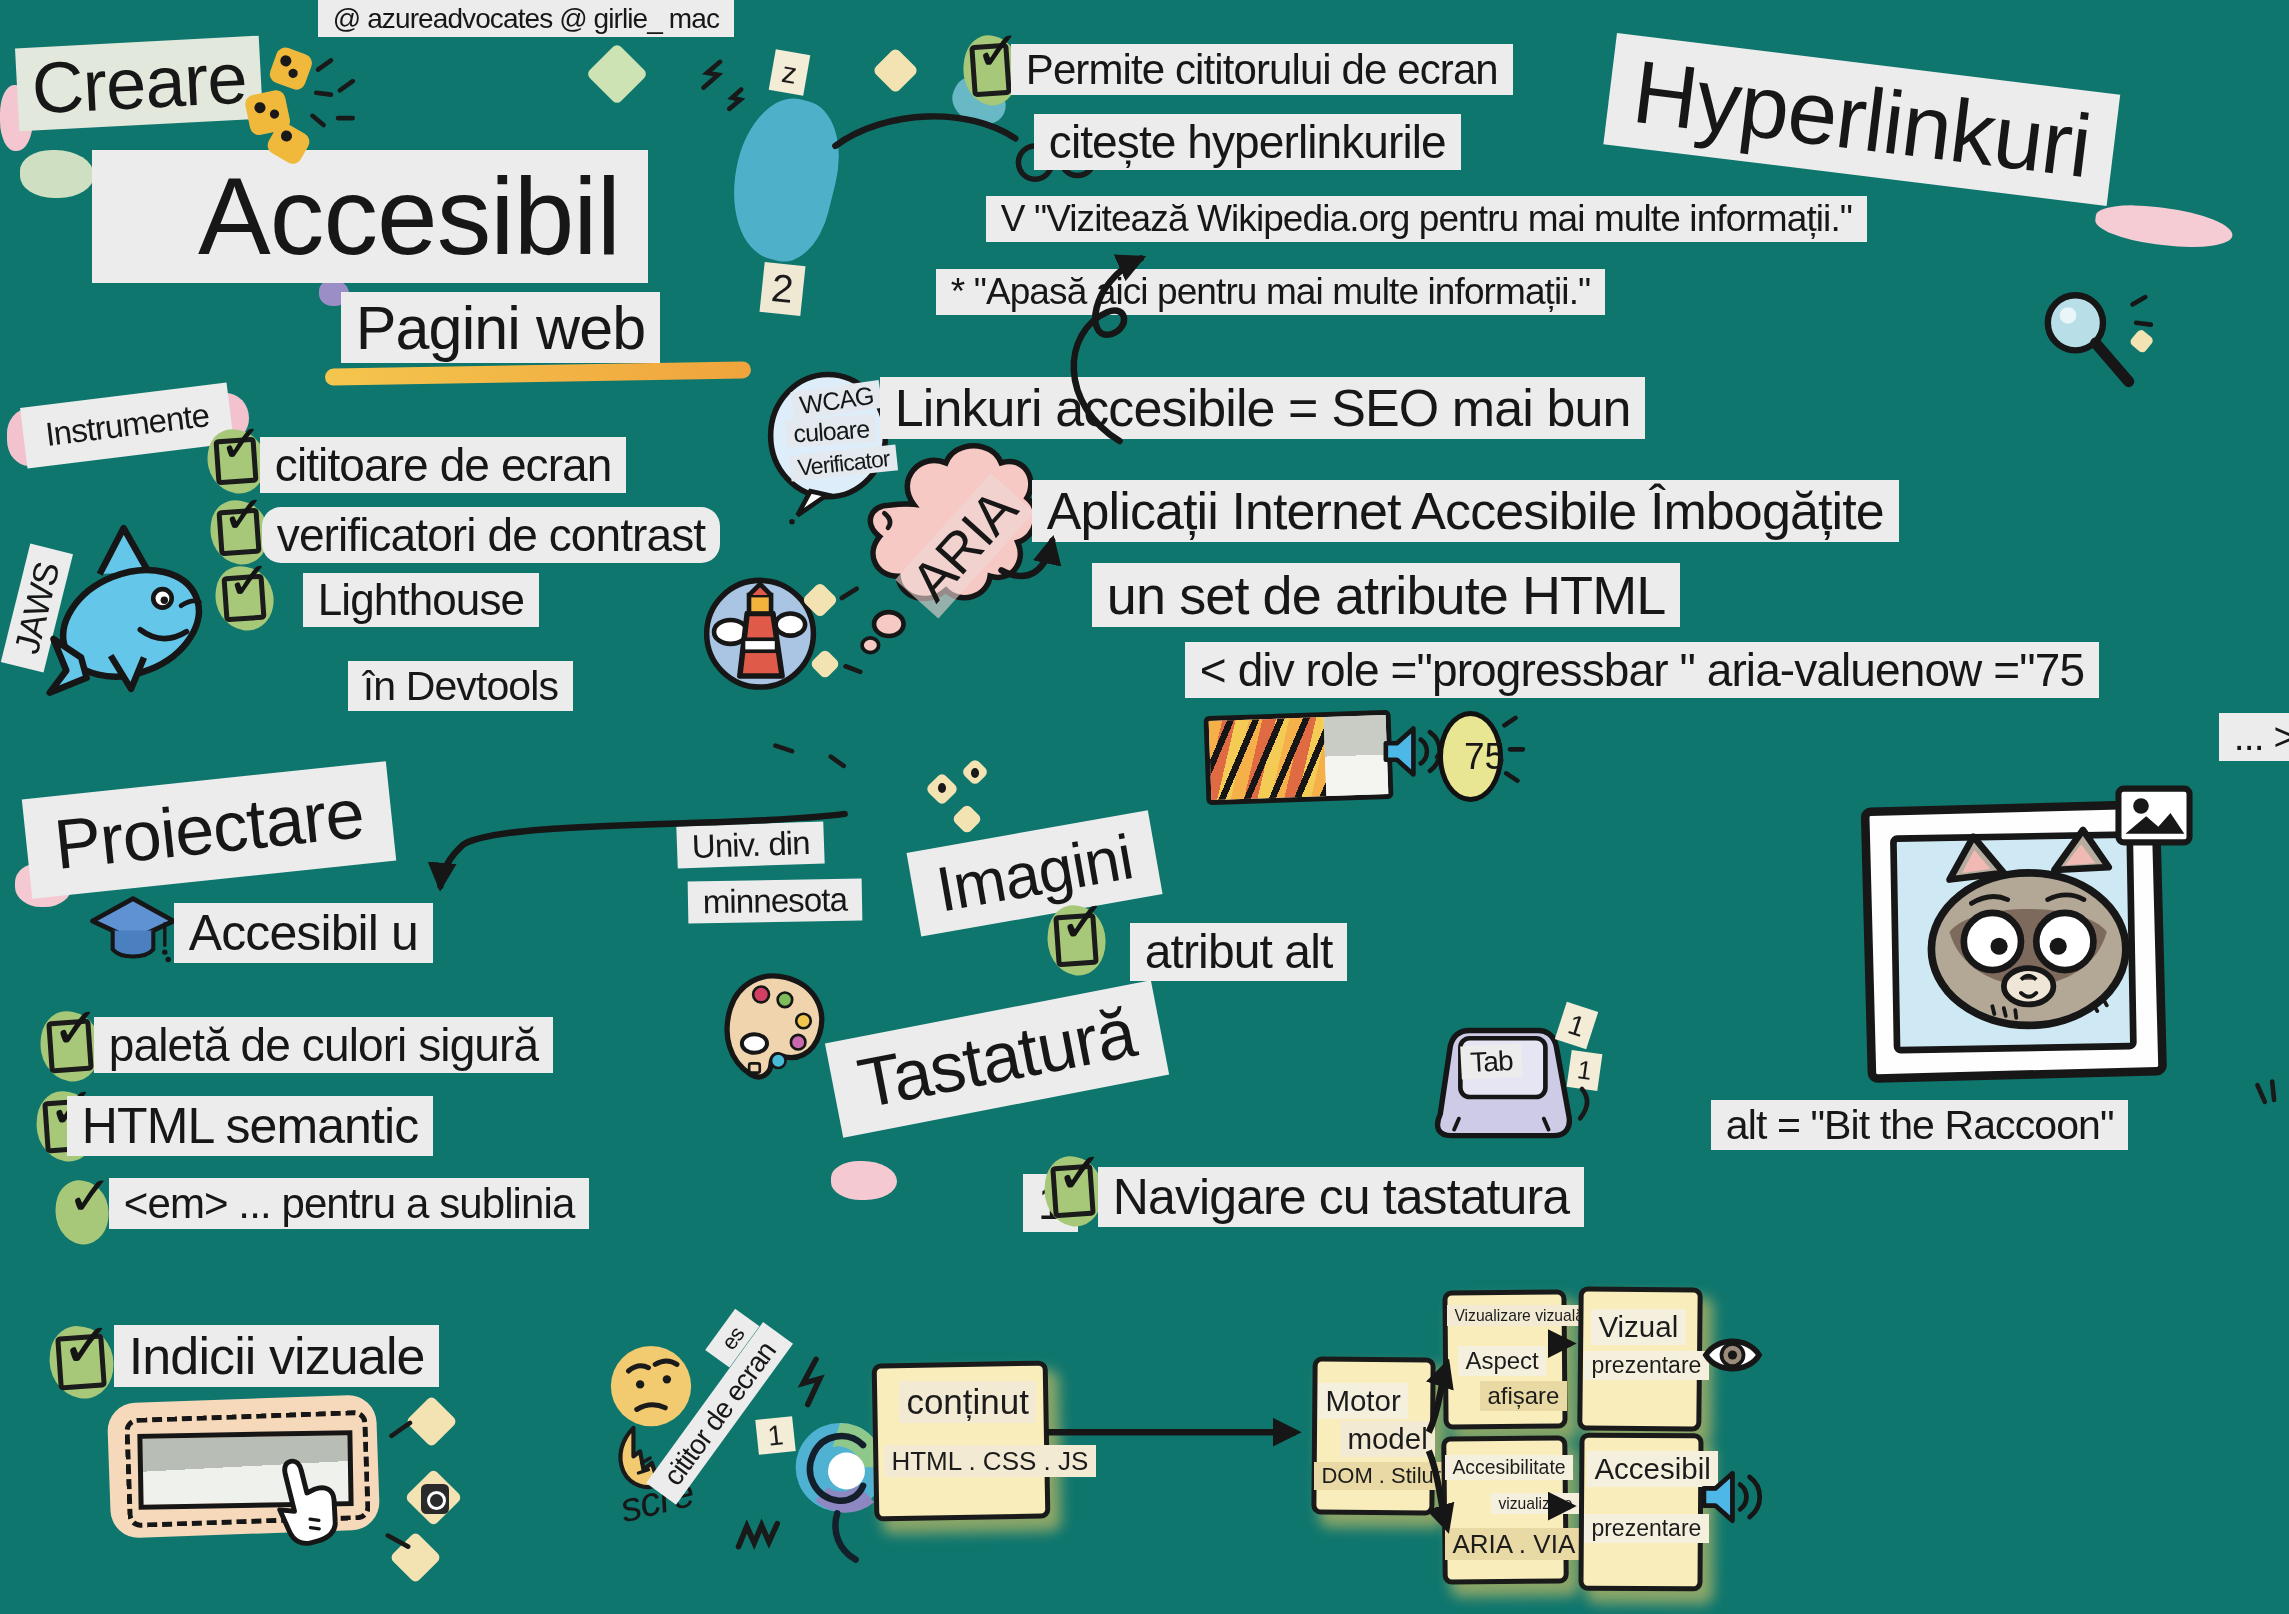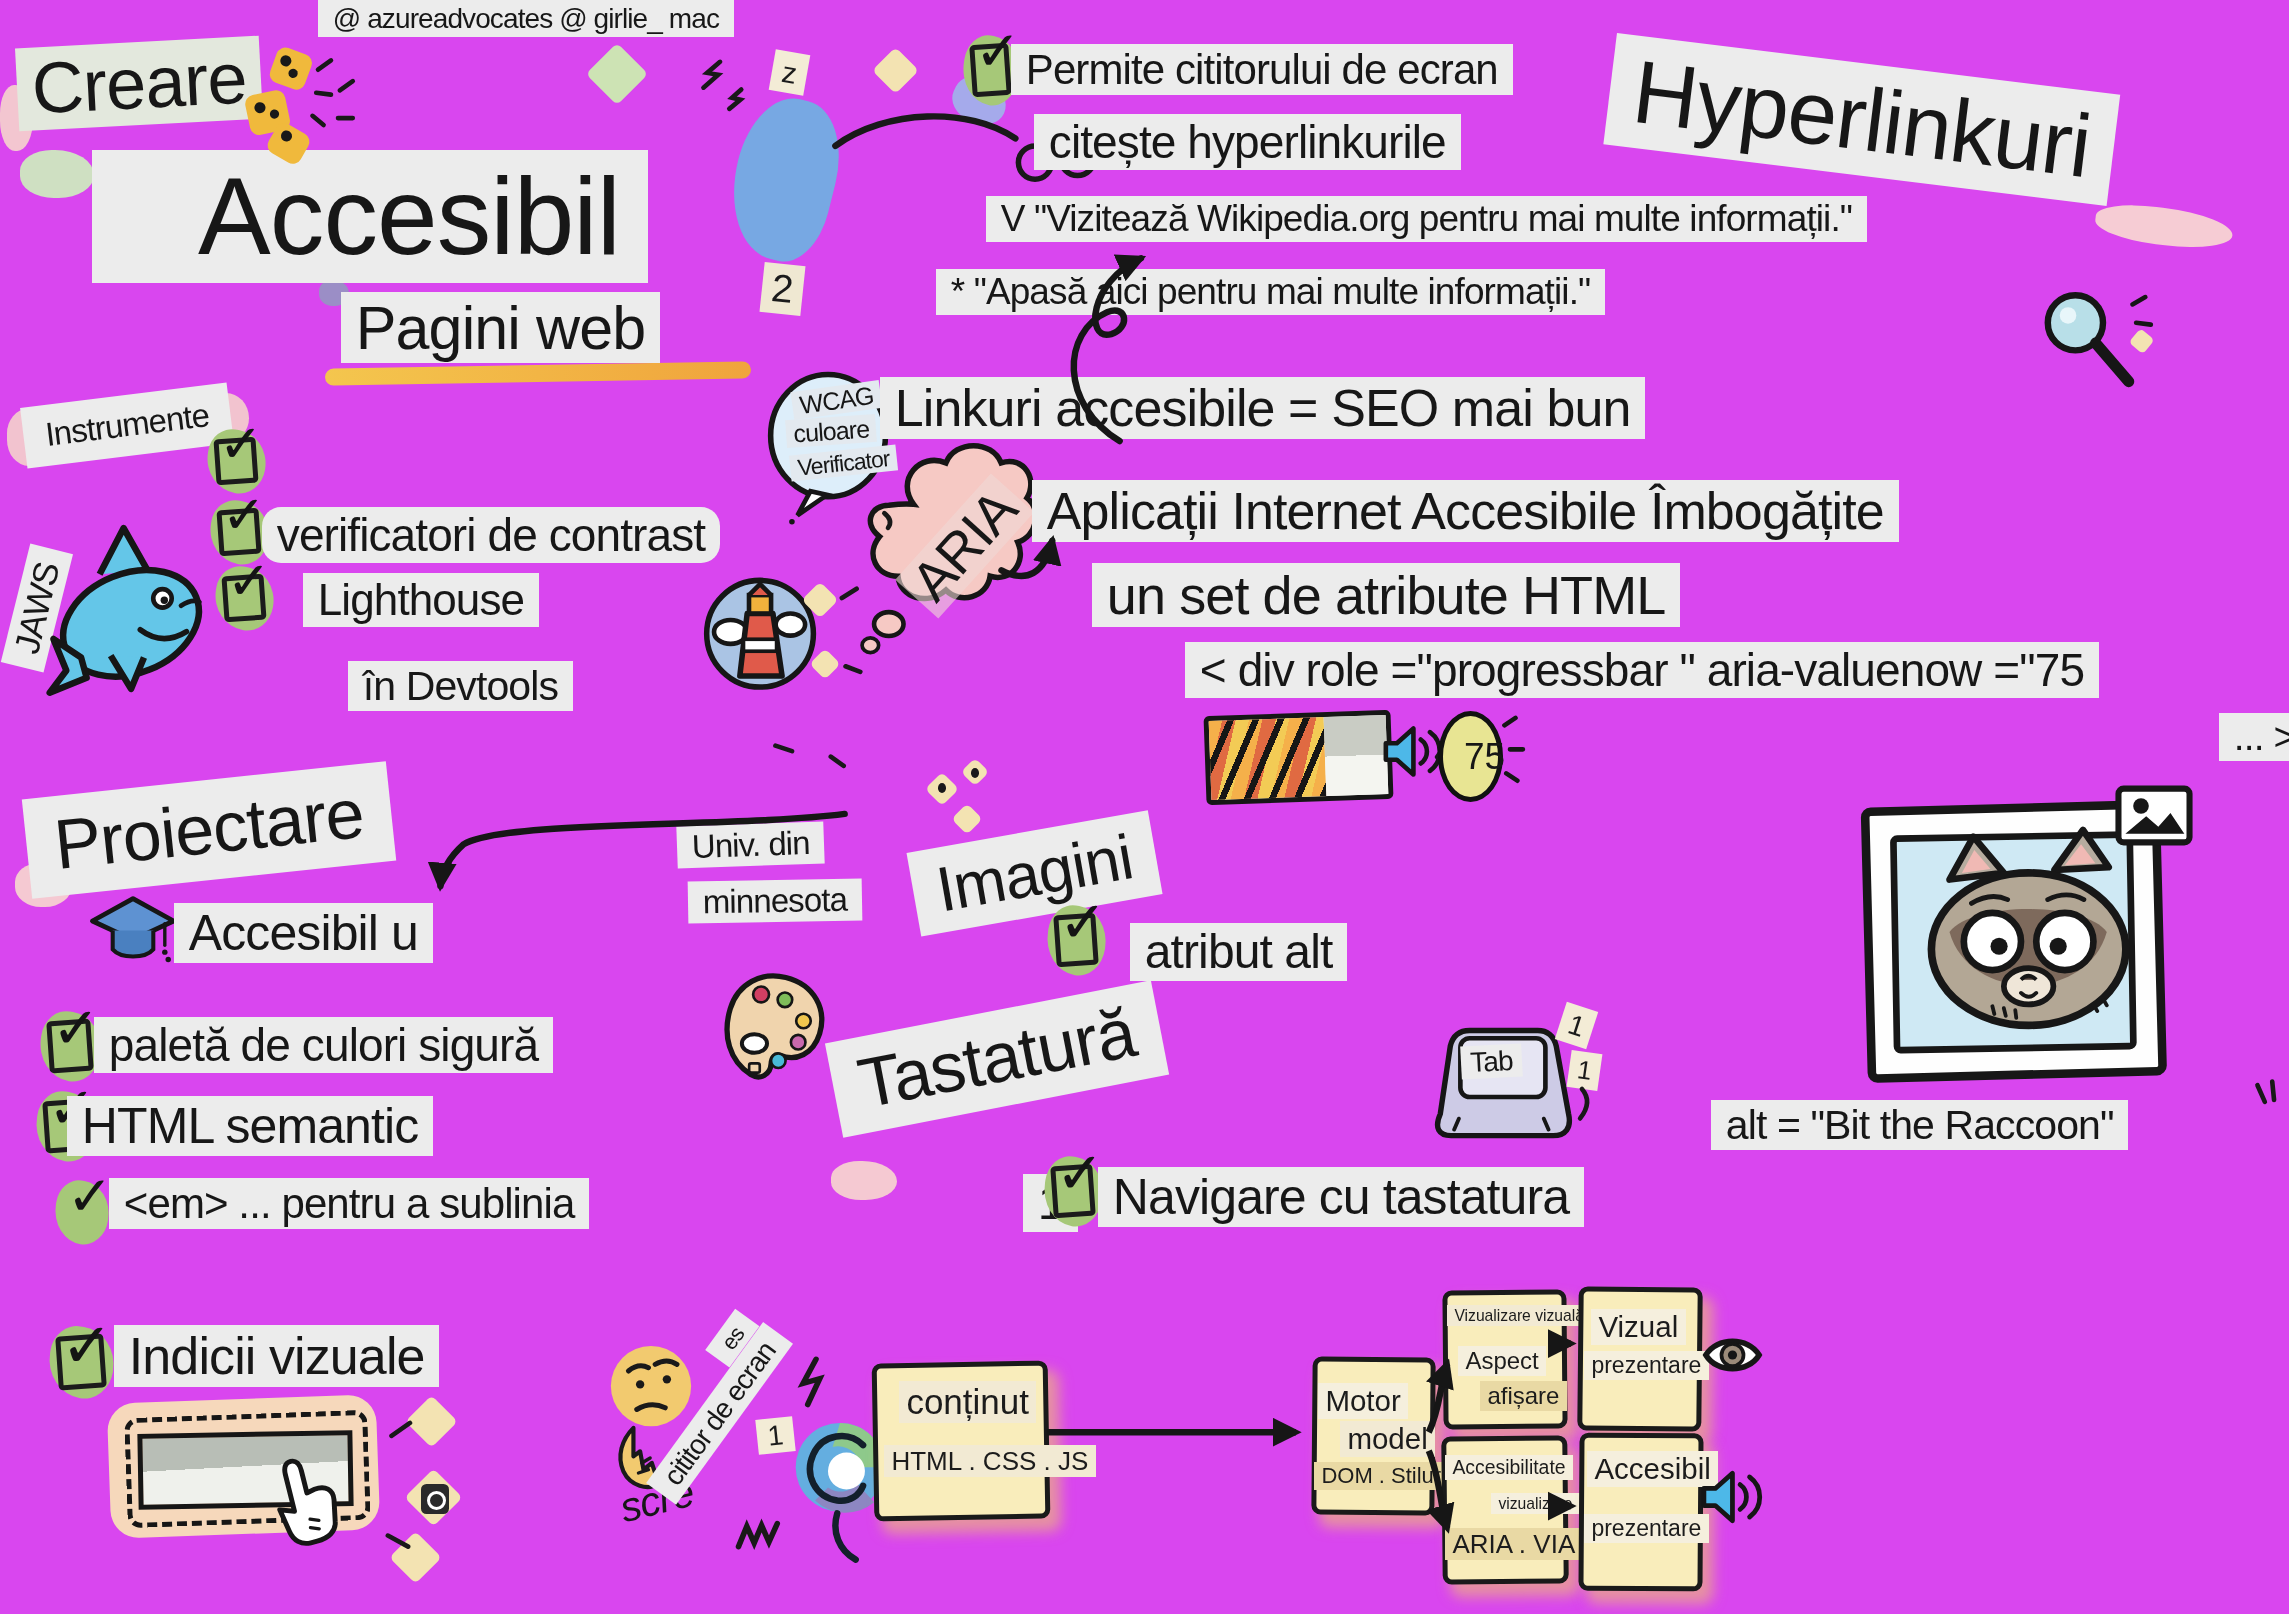--- a/index.html
+++ b/index.html
@@ -1,16 +1,16 @@
 <!DOCTYPE html>
 <html style="font-size:14.8px"><head>
 <meta charset="utf-8">
 <style>
   html,body{margin:0;padding:0;background:#ffffff;}
-  #canvas{position:relative;width:2290px;height:1614px;background:#d946ef;overflow:hidden;
+  #canvas{position:relative;width:2290px;height:1614px;background:#0f766e;overflow:hidden;
           font-family:"Liberation Sans","DejaVu Sans",sans-serif;color:#171717;}
   .hl{position:absolute;background:#ececec;color:#171717;white-space:nowrap;
       padding:3.7px 14.8px;line-height:1.05;letter-spacing:-0.9px;}
   .nobg{background:transparent;}
   .cb{position:absolute;}
   .cb .blob{position:absolute;inset:-8.3px;background:#a6c878;border-radius:42% 58% 46% 60%;transform:rotate(9deg);}
   .cb .bx{position:absolute;inset:0;border:5.5px solid #1b1b1b;border-radius:4.6px;transform:rotate(-4deg);}
   .cb .mark{position:absolute;left:3.7px;top:-20px;font-size:120%;line-height:1;color:#141414;font-weight:700;}
   .dia{position:absolute;background:#f3e3b2;transform:rotate(45deg);border-radius:5.5px;}
   .dot{position:absolute;width:8.3px;height:10px;background:#191919;border-radius:50%;}
@@ -81,20 +81,21 @@
   </svg>
 
   <div class="hl" style="left:23px;top:395px;font-size:33px;transform:rotate(-7deg);padding:13px 22px;">Instrumente</div>
   <div class="hl" style="left:-24px;top:586px;font-size:35px;transform:rotate(-76deg);">JAWS</div>
 
   <div class="cb" style="left:215px;top:438px;width:42px;height:46px;font-size:44px;">
       <i class="blob"></i>
       <i class="bx"></i>
       <span class="mark">✓</span>
     </div>
+  <div class="hl" style="left:260px;top:437px;font-size:46px;">cititoare de ecran</div>
 
   <div class="cb" style="left:218px;top:509px;width:42px;height:46px;font-size:44px;">
       <i class="blob"></i>
       <i class="bx"></i>
       <span class="mark">✓</span>
     </div>
   <div class="hl" style="left:262px;top:507px;font-size:46px;border-radius:19px;">verificatori de contrast</div>
 
   <div class="cb" style="left:223px;top:575px;width:42px;height:46px;font-size:44px;">
       <i class="blob"></i>

